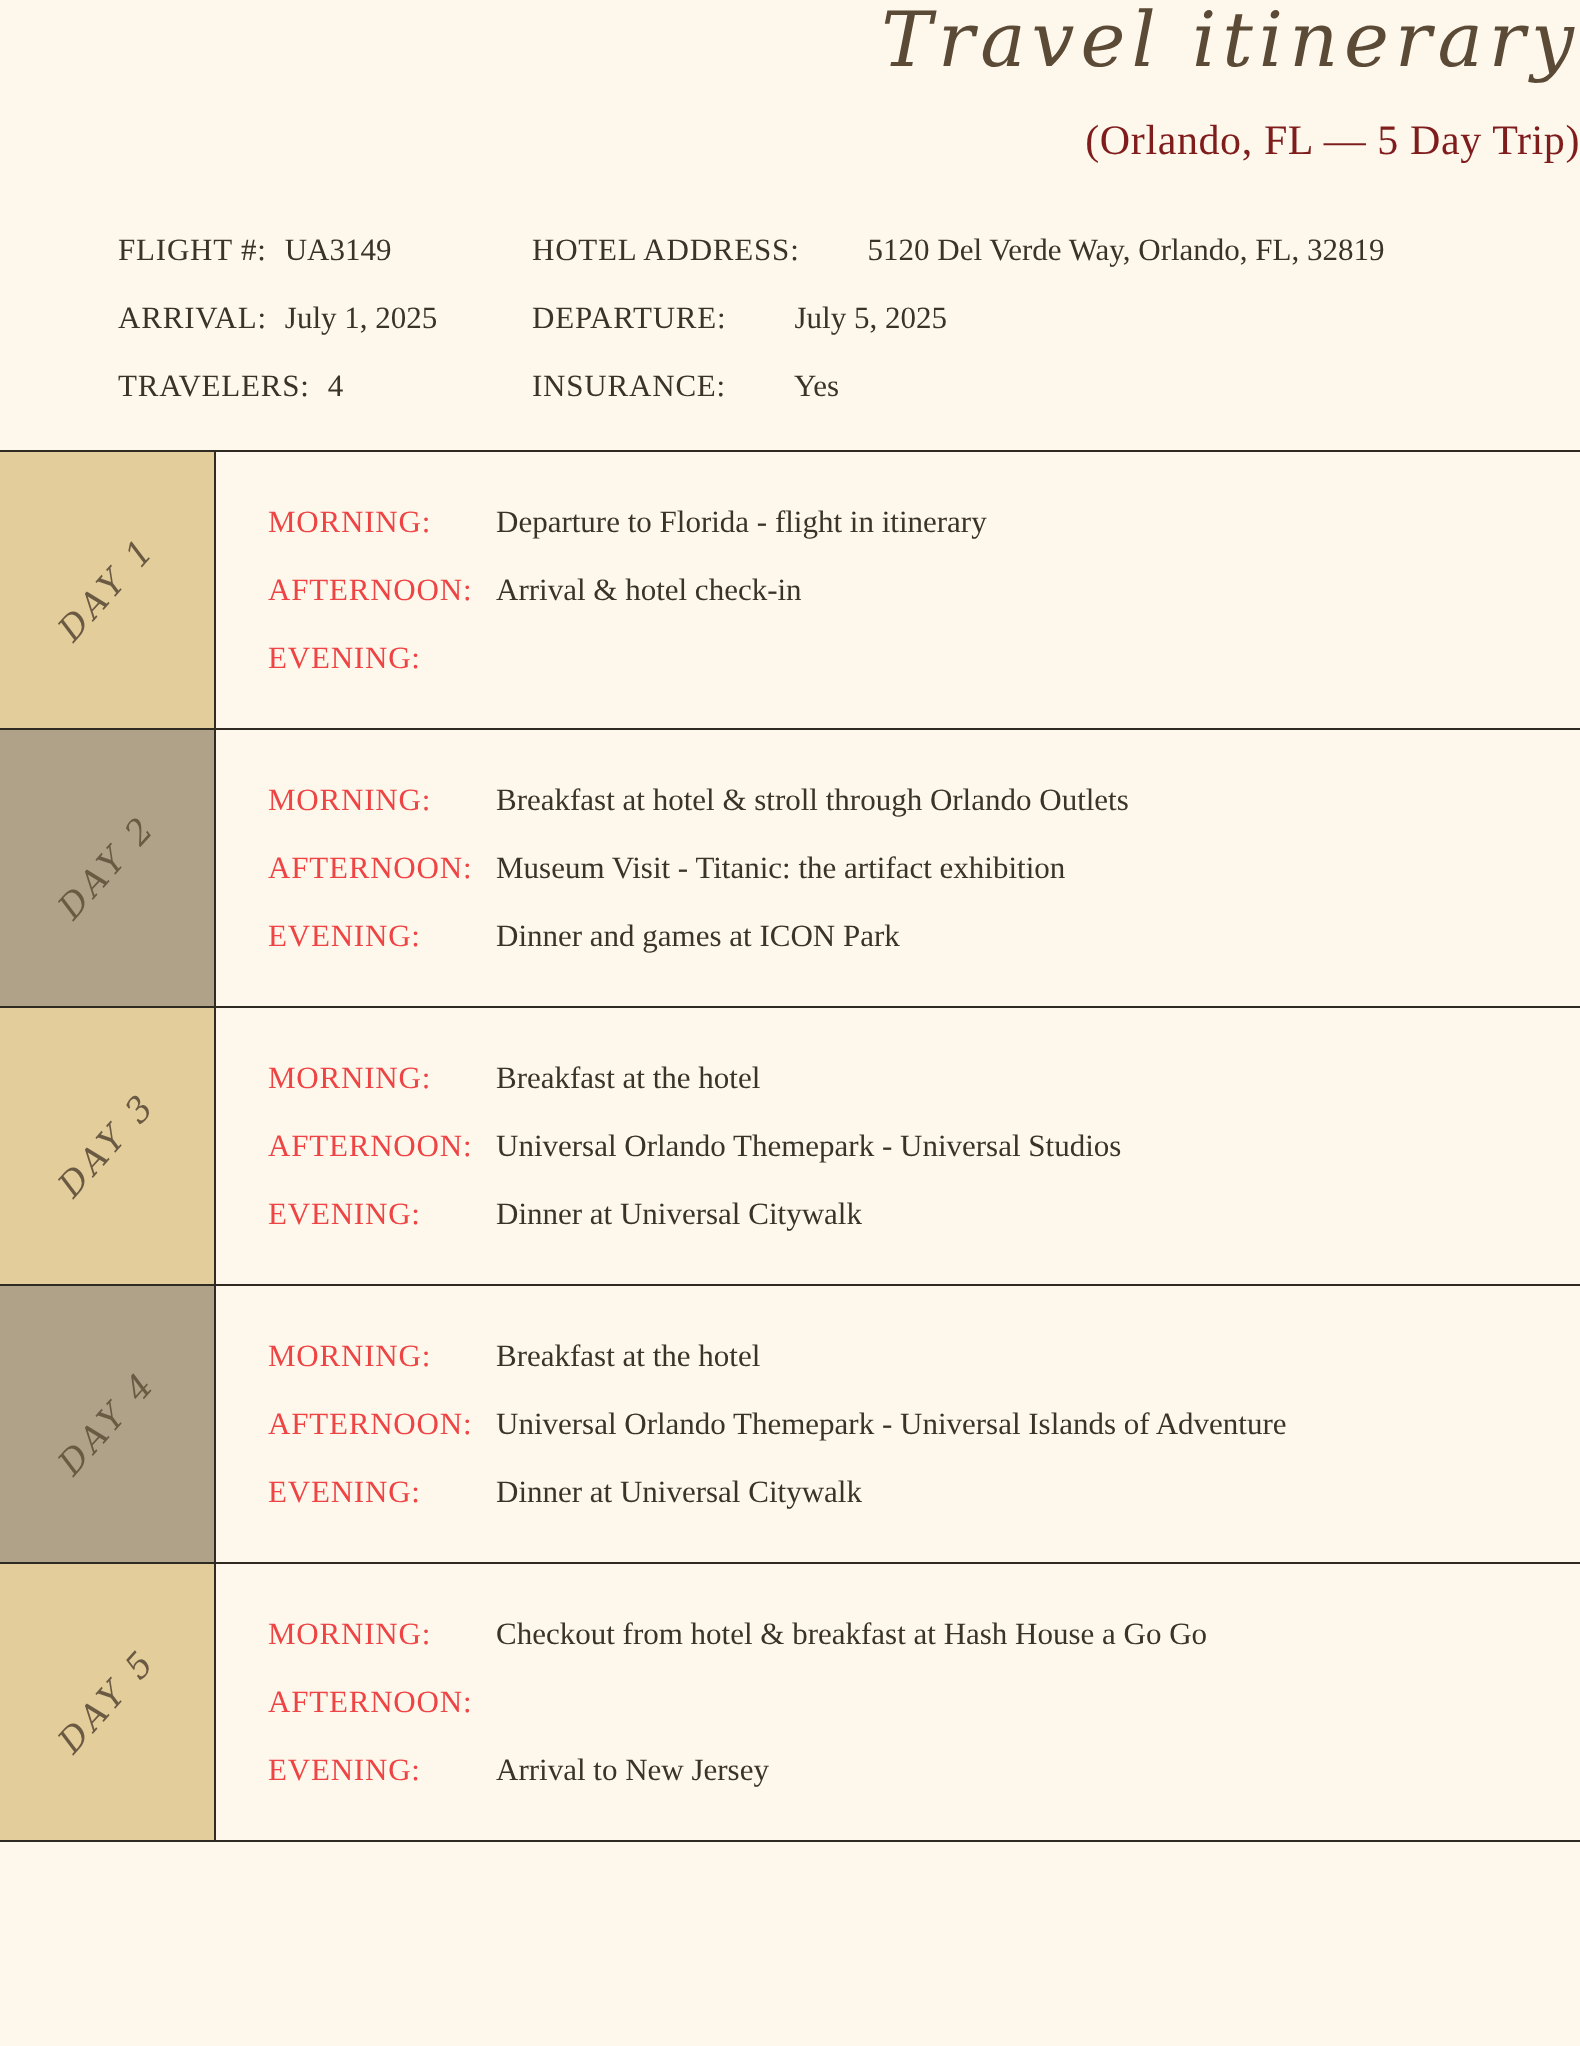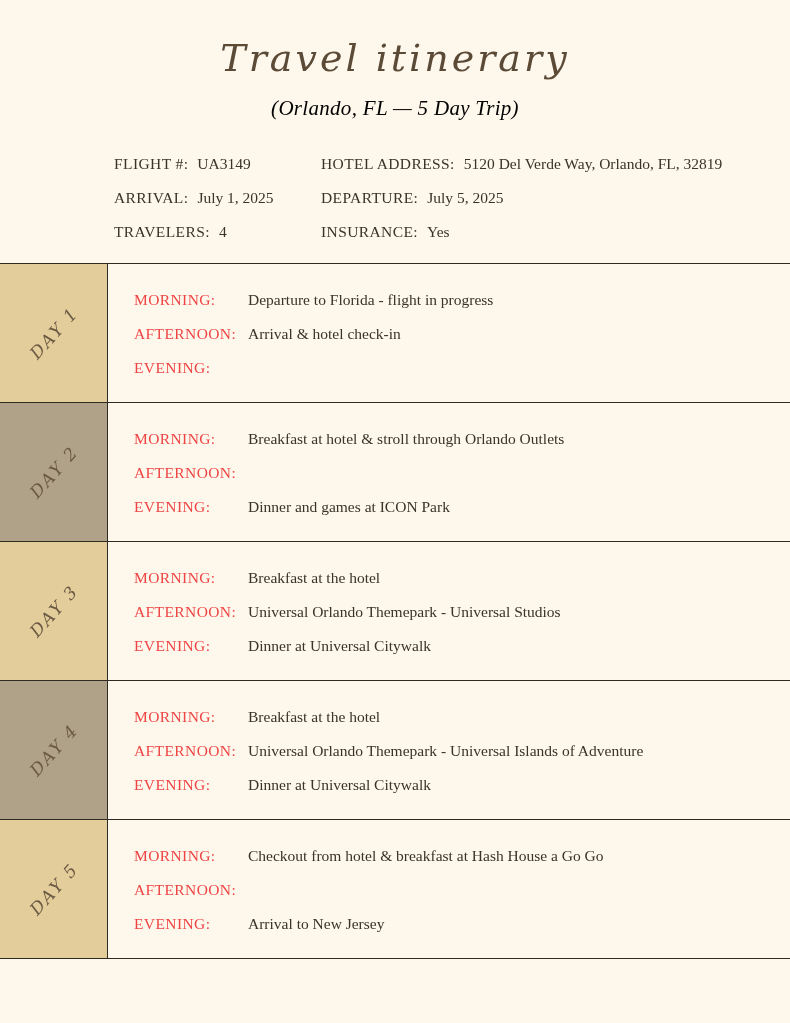--- a/index.html
+++ b/index.html
@@ -18,63 +18,62 @@
 
   .page {
     width: 790px;
     height: 1023px;
     position: relative;
     box-sizing: border-box;
   }
 
   
   .header {
-    text-align: center;
-    padding-top: 38px;
+    text-align: right;
   }
   .title {
     font-family: "DejaVu Serif", serif;
     font-style: italic;
     font-size: 38px;
     letter-spacing: 3px;
     color: #5b4a36;
     font-weight: 400;
     line-height: 1.1;
     margin: 0;
   }
   .subtitle {
     font-family: "Liberation Serif", serif;
     font-size: 21px;
-    color: #000000;
+    color: #7f1d1d;
     margin-top: 16px;
     letter-spacing: 0.3px;
-    font-style: italic;
   }
 
   
   .meta {
     margin-top: 34px;
-    padding-left: 114px;
+    padding-left: 59px;
     padding-right: 40px;
     font-size: 15.5px;
     color: #3b3228;
   }
   .meta-row {
     display: flex;
     align-items: baseline;
     margin-bottom: 16px;
   }
   .meta-col-left {
     width: 207px;
     flex: 0 0 207px;
     display: flex;
   }
   .meta-col-right {
     flex: 1;
     display: flex;
+    gap: 25px;
   }
   .meta-label {
     letter-spacing: 0.4px;
     white-space: nowrap;
   }
   .meta-value {
     margin-left: 9px;
     white-space: nowrap;
   }
 
@@ -178,21 +177,21 @@
 
   <div class="days">
 
     <div class="day-row">
       <div class="day-tab" style="background:#e3cd9b">
         <span class="day-tab-text">DAY 1</span>
       </div>
       <div class="day-content">
         <div class="slot">
           <span class="slot-label">MORNING:</span>
-          <span class="slot-text">Departure to Florida - flight in progress</span>
+          <span class="slot-text">Departure to Florida - flight in itinerary</span>
         </div>
         <div class="slot">
           <span class="slot-label">AFTERNOON:</span>
           <span class="slot-text">Arrival &amp; hotel check-in</span>
         </div>
         <div class="slot">
           <span class="slot-label">EVENING:</span>
         </div>
       </div>
     </div>
@@ -201,20 +200,21 @@
       <div class="day-tab" style="background:#b0a189">
         <span class="day-tab-text">DAY 2</span>
       </div>
       <div class="day-content">
         <div class="slot">
           <span class="slot-label">MORNING:</span>
           <span class="slot-text">Breakfast at hotel &amp; stroll through Orlando Outlets</span>
         </div>
         <div class="slot">
           <span class="slot-label">AFTERNOON:</span>
+          <span class="slot-text">Museum Visit - Titanic: the artifact exhibition</span>
         </div>
         <div class="slot">
           <span class="slot-label">EVENING:</span>
           <span class="slot-text">Dinner and games at ICON Park</span>
         </div>
       </div>
     </div>
 
     <div class="day-row">
       <div class="day-tab" style="background:#e3cd9b">

